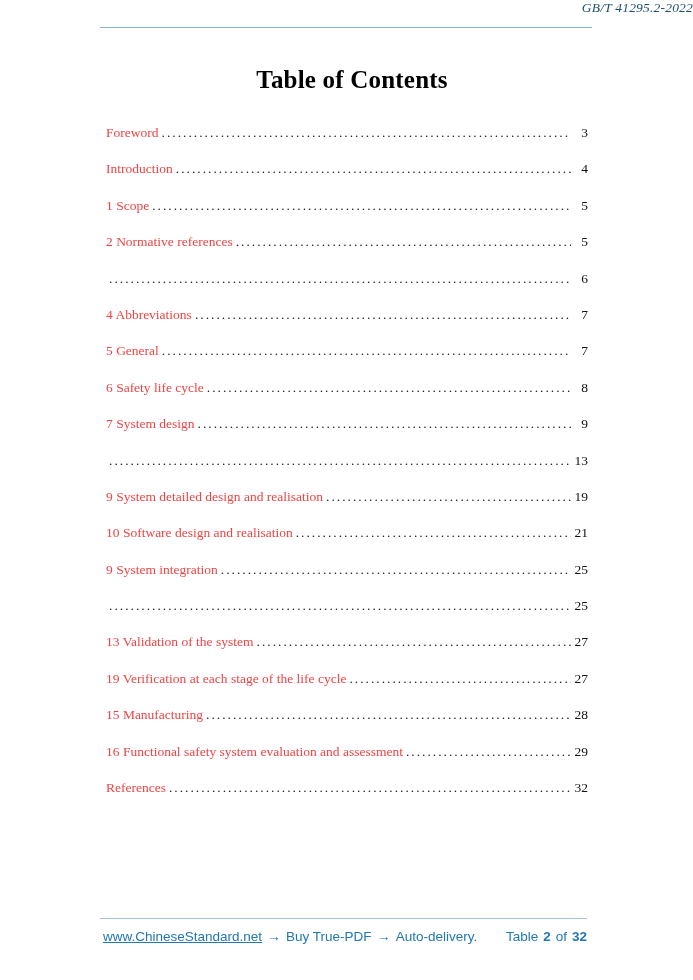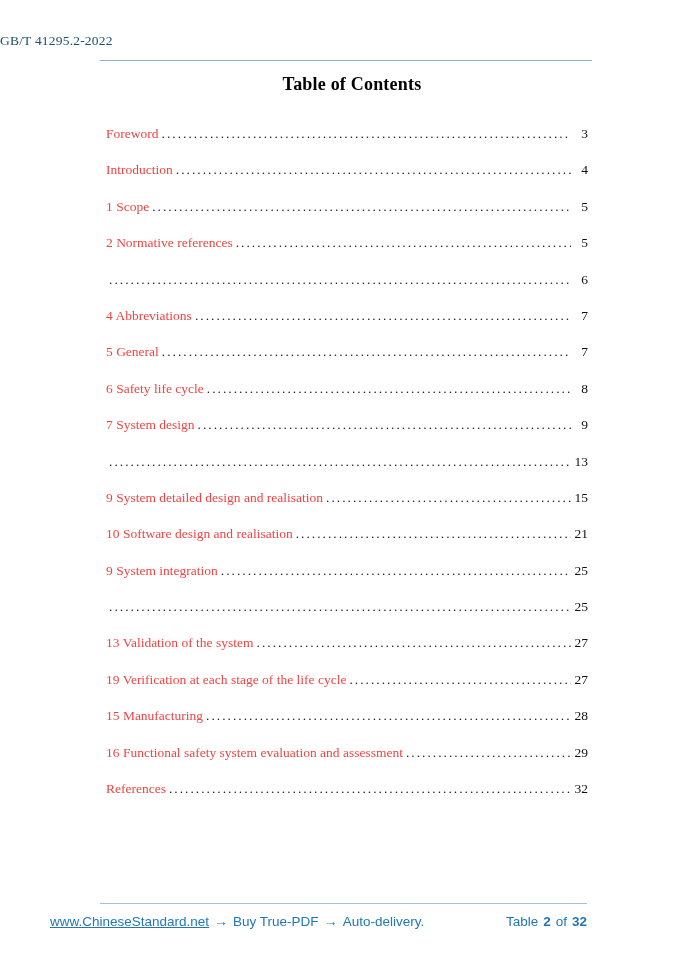--- a/index.html
+++ b/index.html
@@ -12,41 +12,41 @@
     overflow: hidden;
   }
   .page {
     width: 693px;
     height: 980px;
     position: relative;
     background: #ffffff;
   }
   
   .doc-header {
-    padding-top: 33px;
-    text-align: left;
+    text-align: right;
+    font-style: italic;
   }
   .standard-code {
     font-size: 13.5px;
     color: #1e4e73;
     letter-spacing: 0.2px;
   }
   .header-rule {
     border: none;
     border-top: 1px solid #8ab3d0;
     margin: 11px 101px 0 100px;
     height: 0;
   }
   
   .doc-title {
     text-align: center;
-    font-size: 18px;
+    font-size: 25px;
     font-weight: bold;
     color: #000000;
-    margin-top: 13px;
+    margin-top: 38px;
     letter-spacing: 0.2px;
     padding-left: 11px;
   }
   
   .toc {
     margin: 21px 105px 0 106px; 
   }
   .toc-row {
     display: flex;
     align-items: baseline;
@@ -86,28 +86,28 @@
     bottom: 0;
     width: 693px;
   }
   .footer-rule {
     border: none;
     border-top: 1px solid #a3c3da;
     margin: 0 106px 0 100px;
     height: 0;
   }
   .footer-bar {
-    margin: 9px 106px 0 50px;
+    margin: 9px 106px 0 103px;
     display: flex;
     justify-content: space-between;
     align-items: baseline;
     font-family: "Liberation Sans", sans-serif;
     font-size: 13.5px;
     color: #2277b5;
-    padding-bottom: 51px;
+    padding-bottom: 36px;
   }
   .footer-left {
     display: flex;
     align-items: baseline;
     gap: 5px;
     white-space: nowrap;
   }
   .footer-link {
     color: #2277b5;
     text-decoration: underline;
@@ -193,21 +193,21 @@
       </div>
 
       <div class="toc-row">
         <span class="toc-dots"></span>
         <span class="toc-page">13</span>
       </div>
 
       <div class="toc-row">
         <span class="toc-label">9 System detailed design and realisation</span>
         <span class="toc-dots"></span>
-        <span class="toc-page">15</span>
+        <span class="toc-page">19</span>
       </div>
 
       <div class="toc-row">
         <span class="toc-label">10 Software design and realisation</span>
         <span class="toc-dots"></span>
         <span class="toc-page">21</span>
       </div>
 
       <div class="toc-row">
         <span class="toc-label">9 System integration</span>

